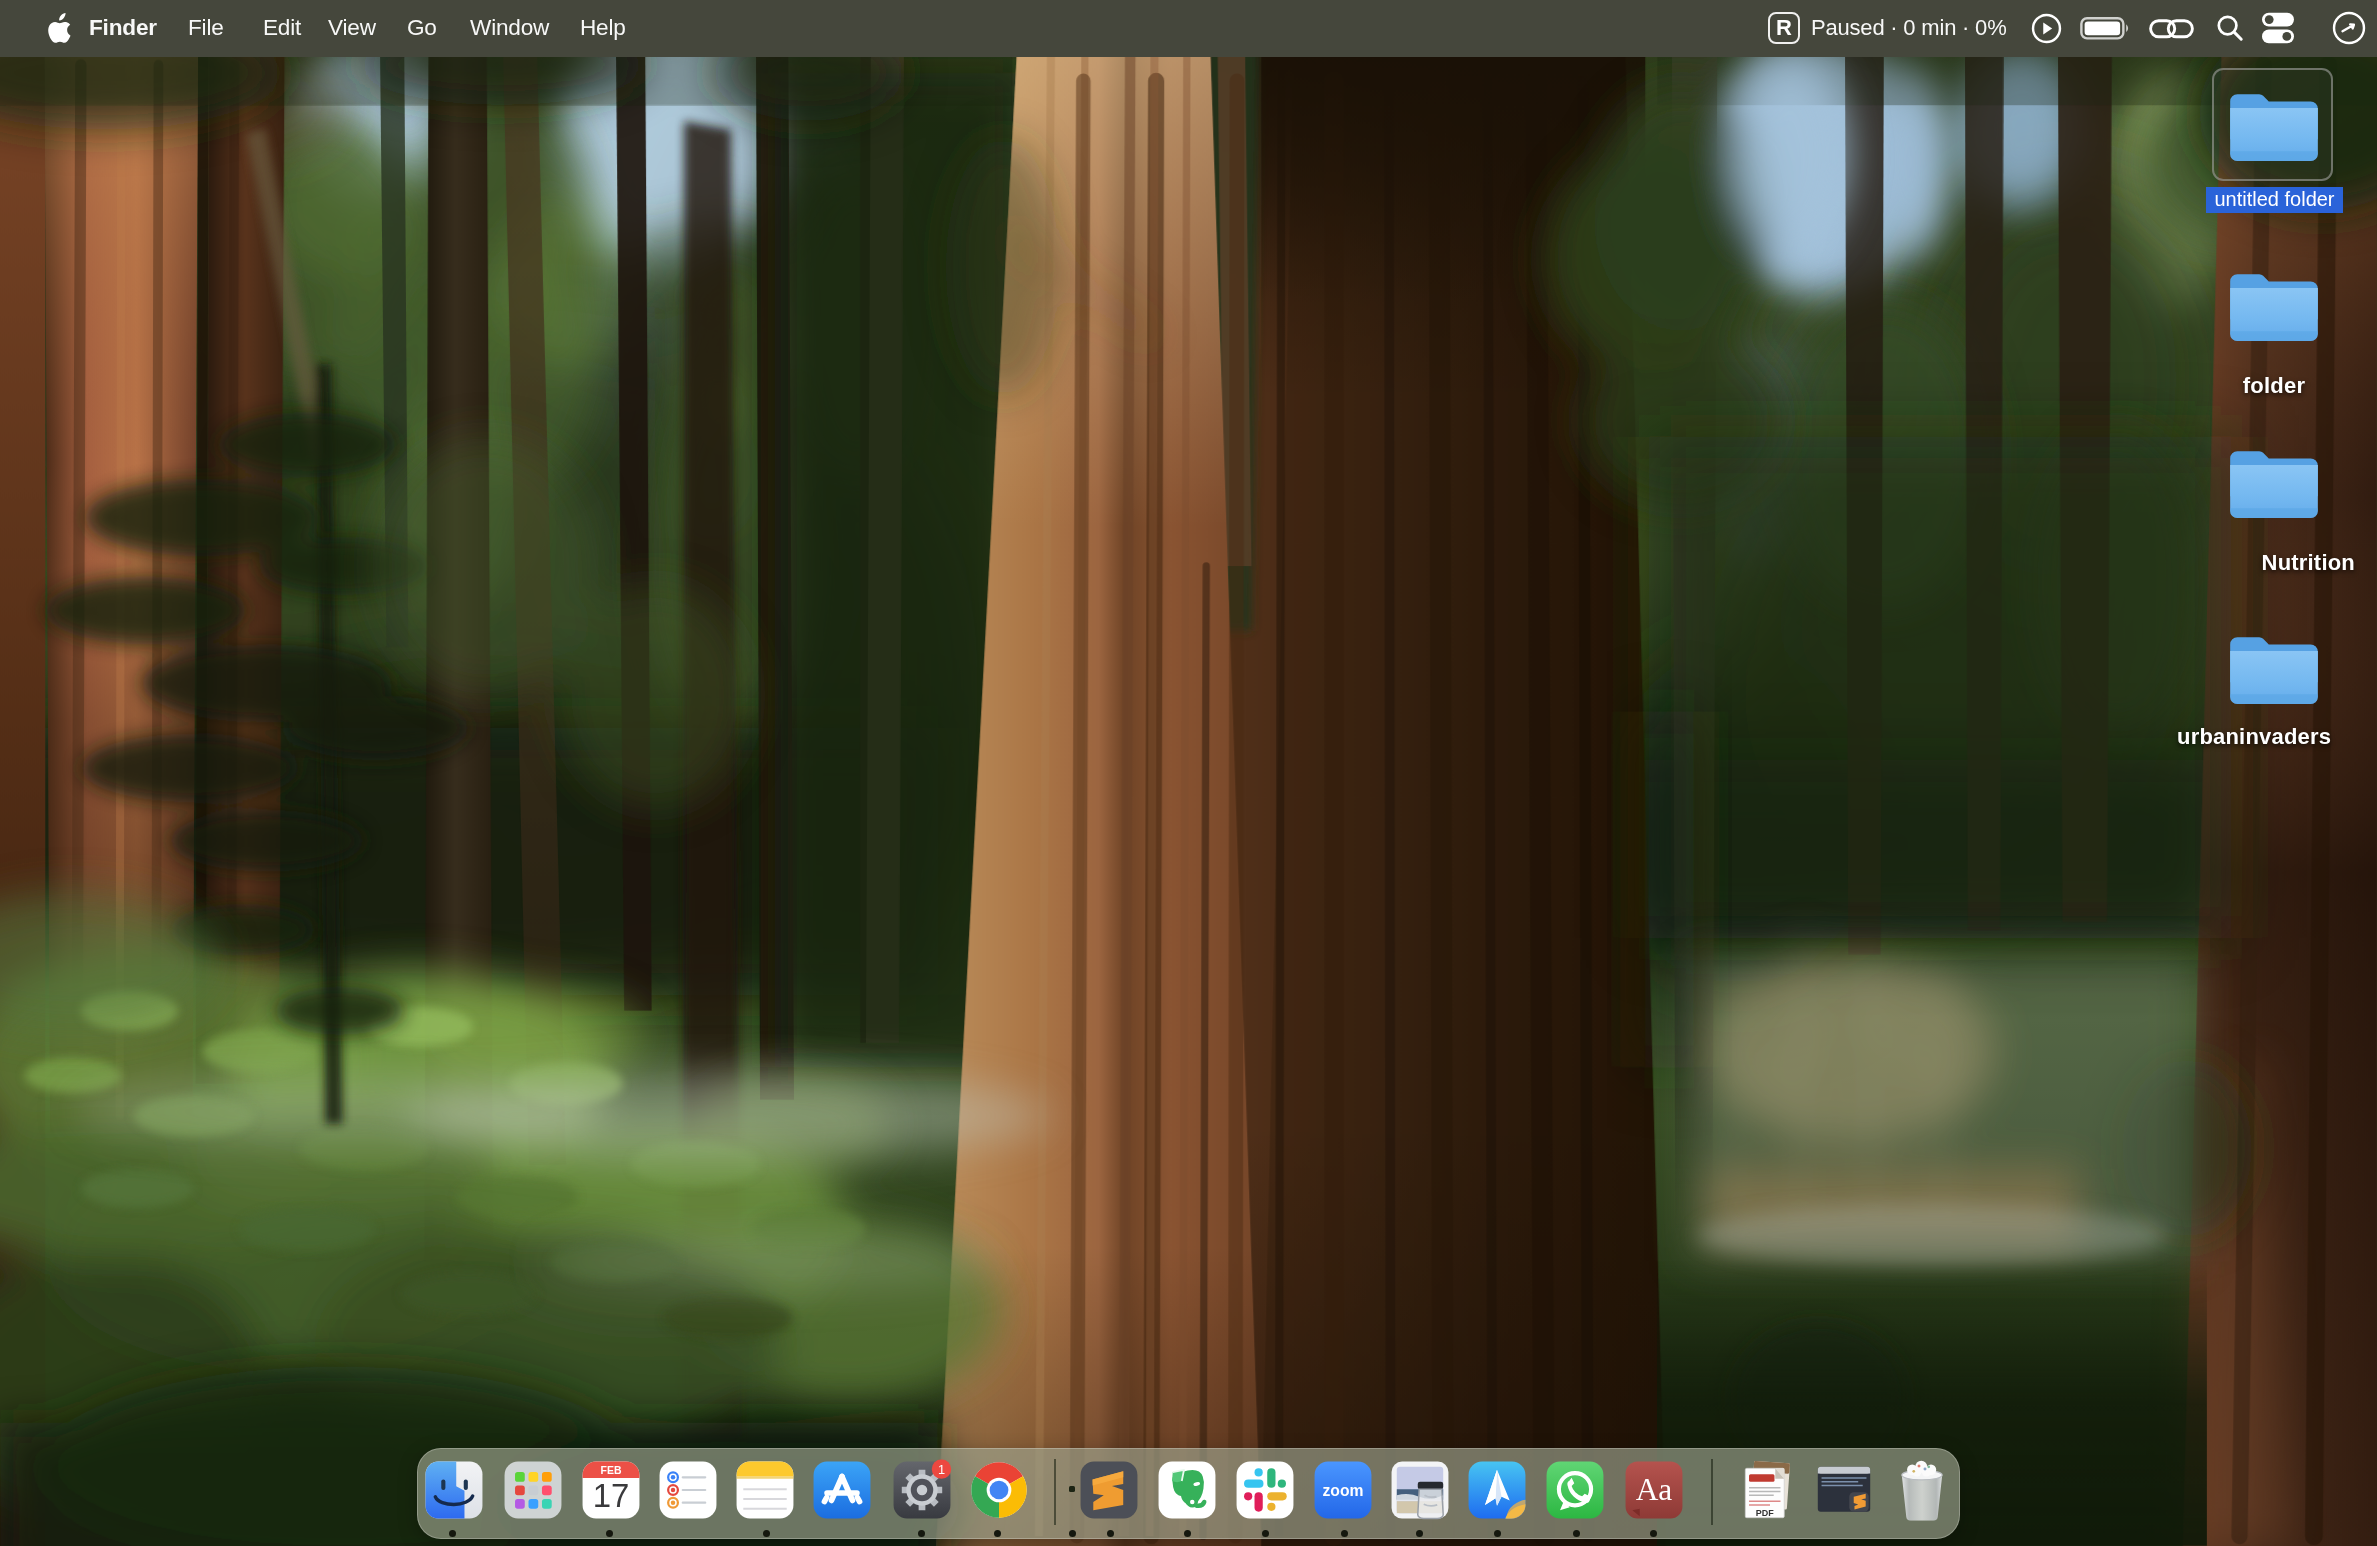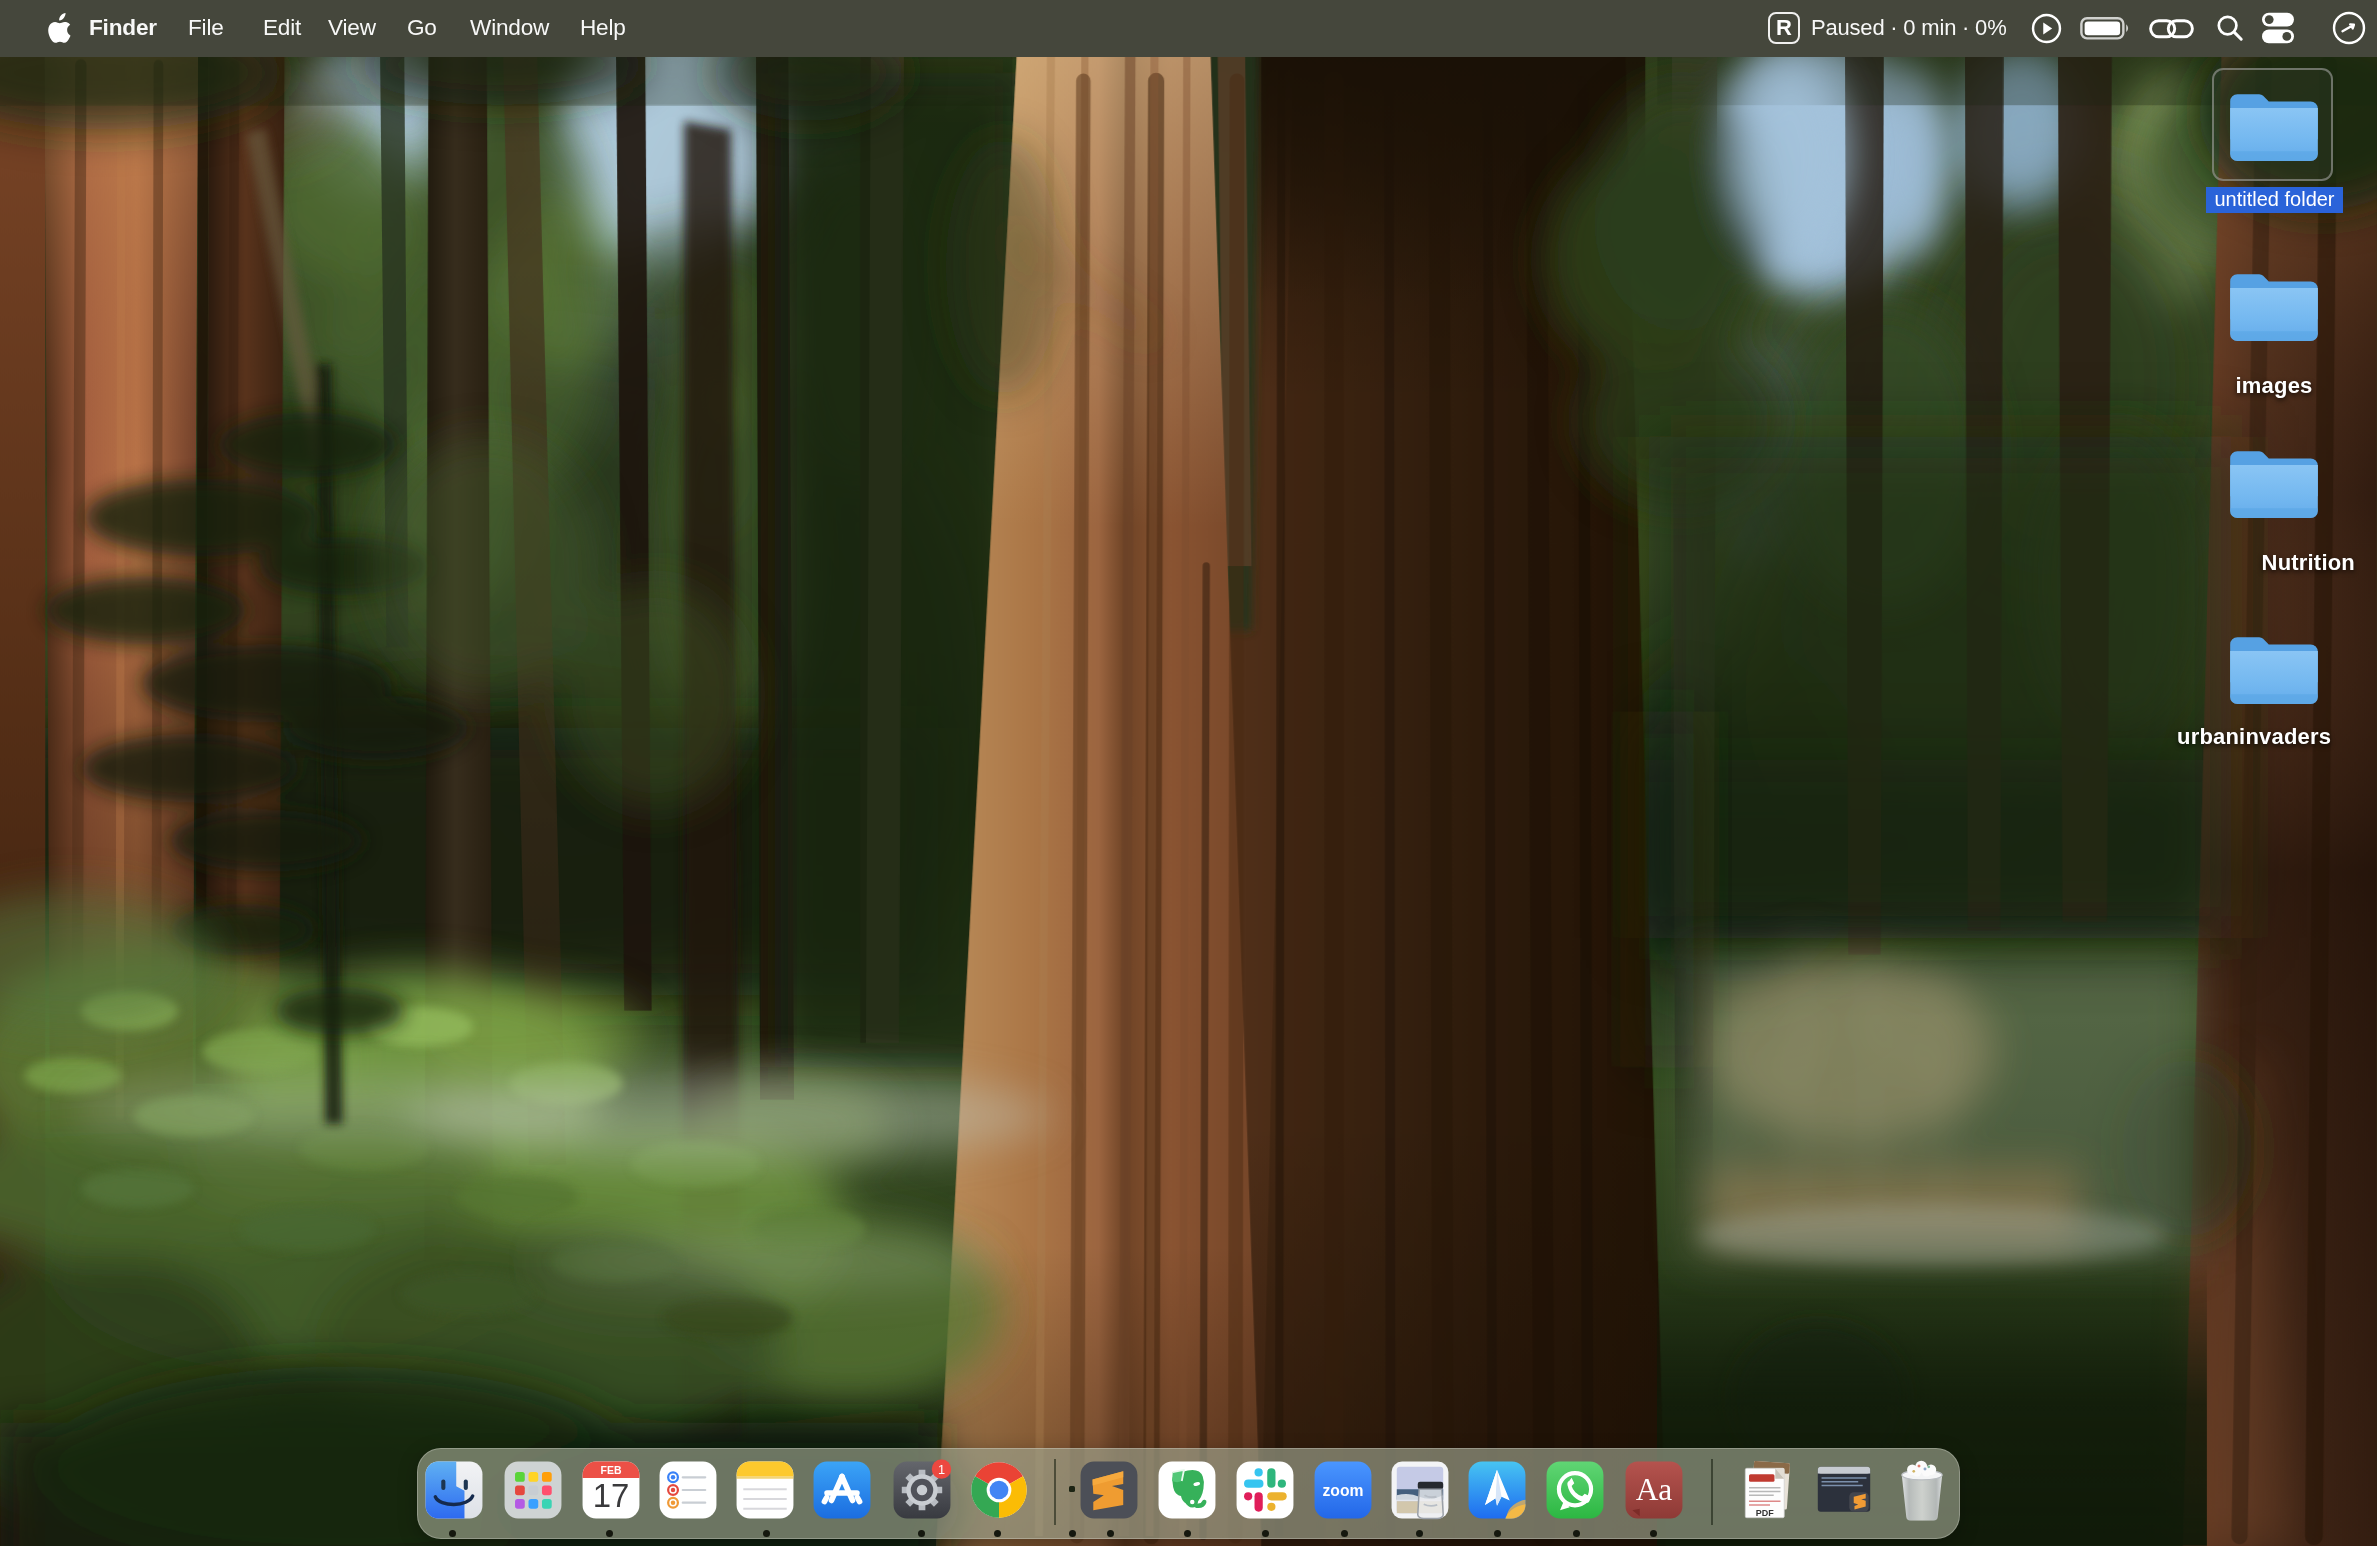--- a/index.html
+++ b/index.html
@@ -434,21 +434,21 @@
           <linearGradient id="fg2" x1="0" y1="0" x2="0" y2="1">
 <stop offset="0" stop-color="#8ac5f4"></stop>
             <stop offset=".6" stop-color="#74b8f0"></stop>
             <stop offset="1" stop-color="#65aceb"></stop>
           </linearGradient>
         </defs>
 <path d="M5,18 a9,9 0 0 1 9,-9 h27 a7,7 0 0 1 5,2 l7,7 h52 a9,9 0 0 1 9,9 v38 h-109 Z" fill="#56a1e3"></path>
 <path d="M5,26 h109 v57 a9,9 0 0 1 -9,9 h-91 a9,9 0 0 1 -9,-9 Z" fill="url(#fg2)"></path>
 <path d="M5,80 h109 v3 a9,9 0 0 1 -9,9 h-91 a9,9 0 0 1 -9,-9 Z" fill="#58a5e5" opacity=".6"></path>
 </svg></div>
-<div class="abs" style="left:2193px;top:366px;width:162px;text-align:center;z-index:40"><span class="flabel">images</span></div>
+<div class="abs" style="left:2193px;top:366px;width:162px;text-align:center;z-index:40"><span class="flabel">folder</span></div>
 <div class="abs" style="left:2226px;top:444px;z-index:40"><svg width="96" height="74" viewBox="0 0 119 92">
 <defs>
           <linearGradient id="fg3" x1="0" y1="0" x2="0" y2="1">
 <stop offset="0" stop-color="#8ac5f4"></stop>
             <stop offset=".6" stop-color="#74b8f0"></stop>
             <stop offset="1" stop-color="#65aceb"></stop>
           </linearGradient>
         </defs>
 <path d="M5,18 a9,9 0 0 1 9,-9 h27 a7,7 0 0 1 5,2 l7,7 h52 a9,9 0 0 1 9,9 v38 h-109 Z" fill="#56a1e3"></path>
 <path d="M5,26 h109 v57 a9,9 0 0 1 -9,9 h-91 a9,9 0 0 1 -9,-9 Z" fill="url(#fg3)"></path>

